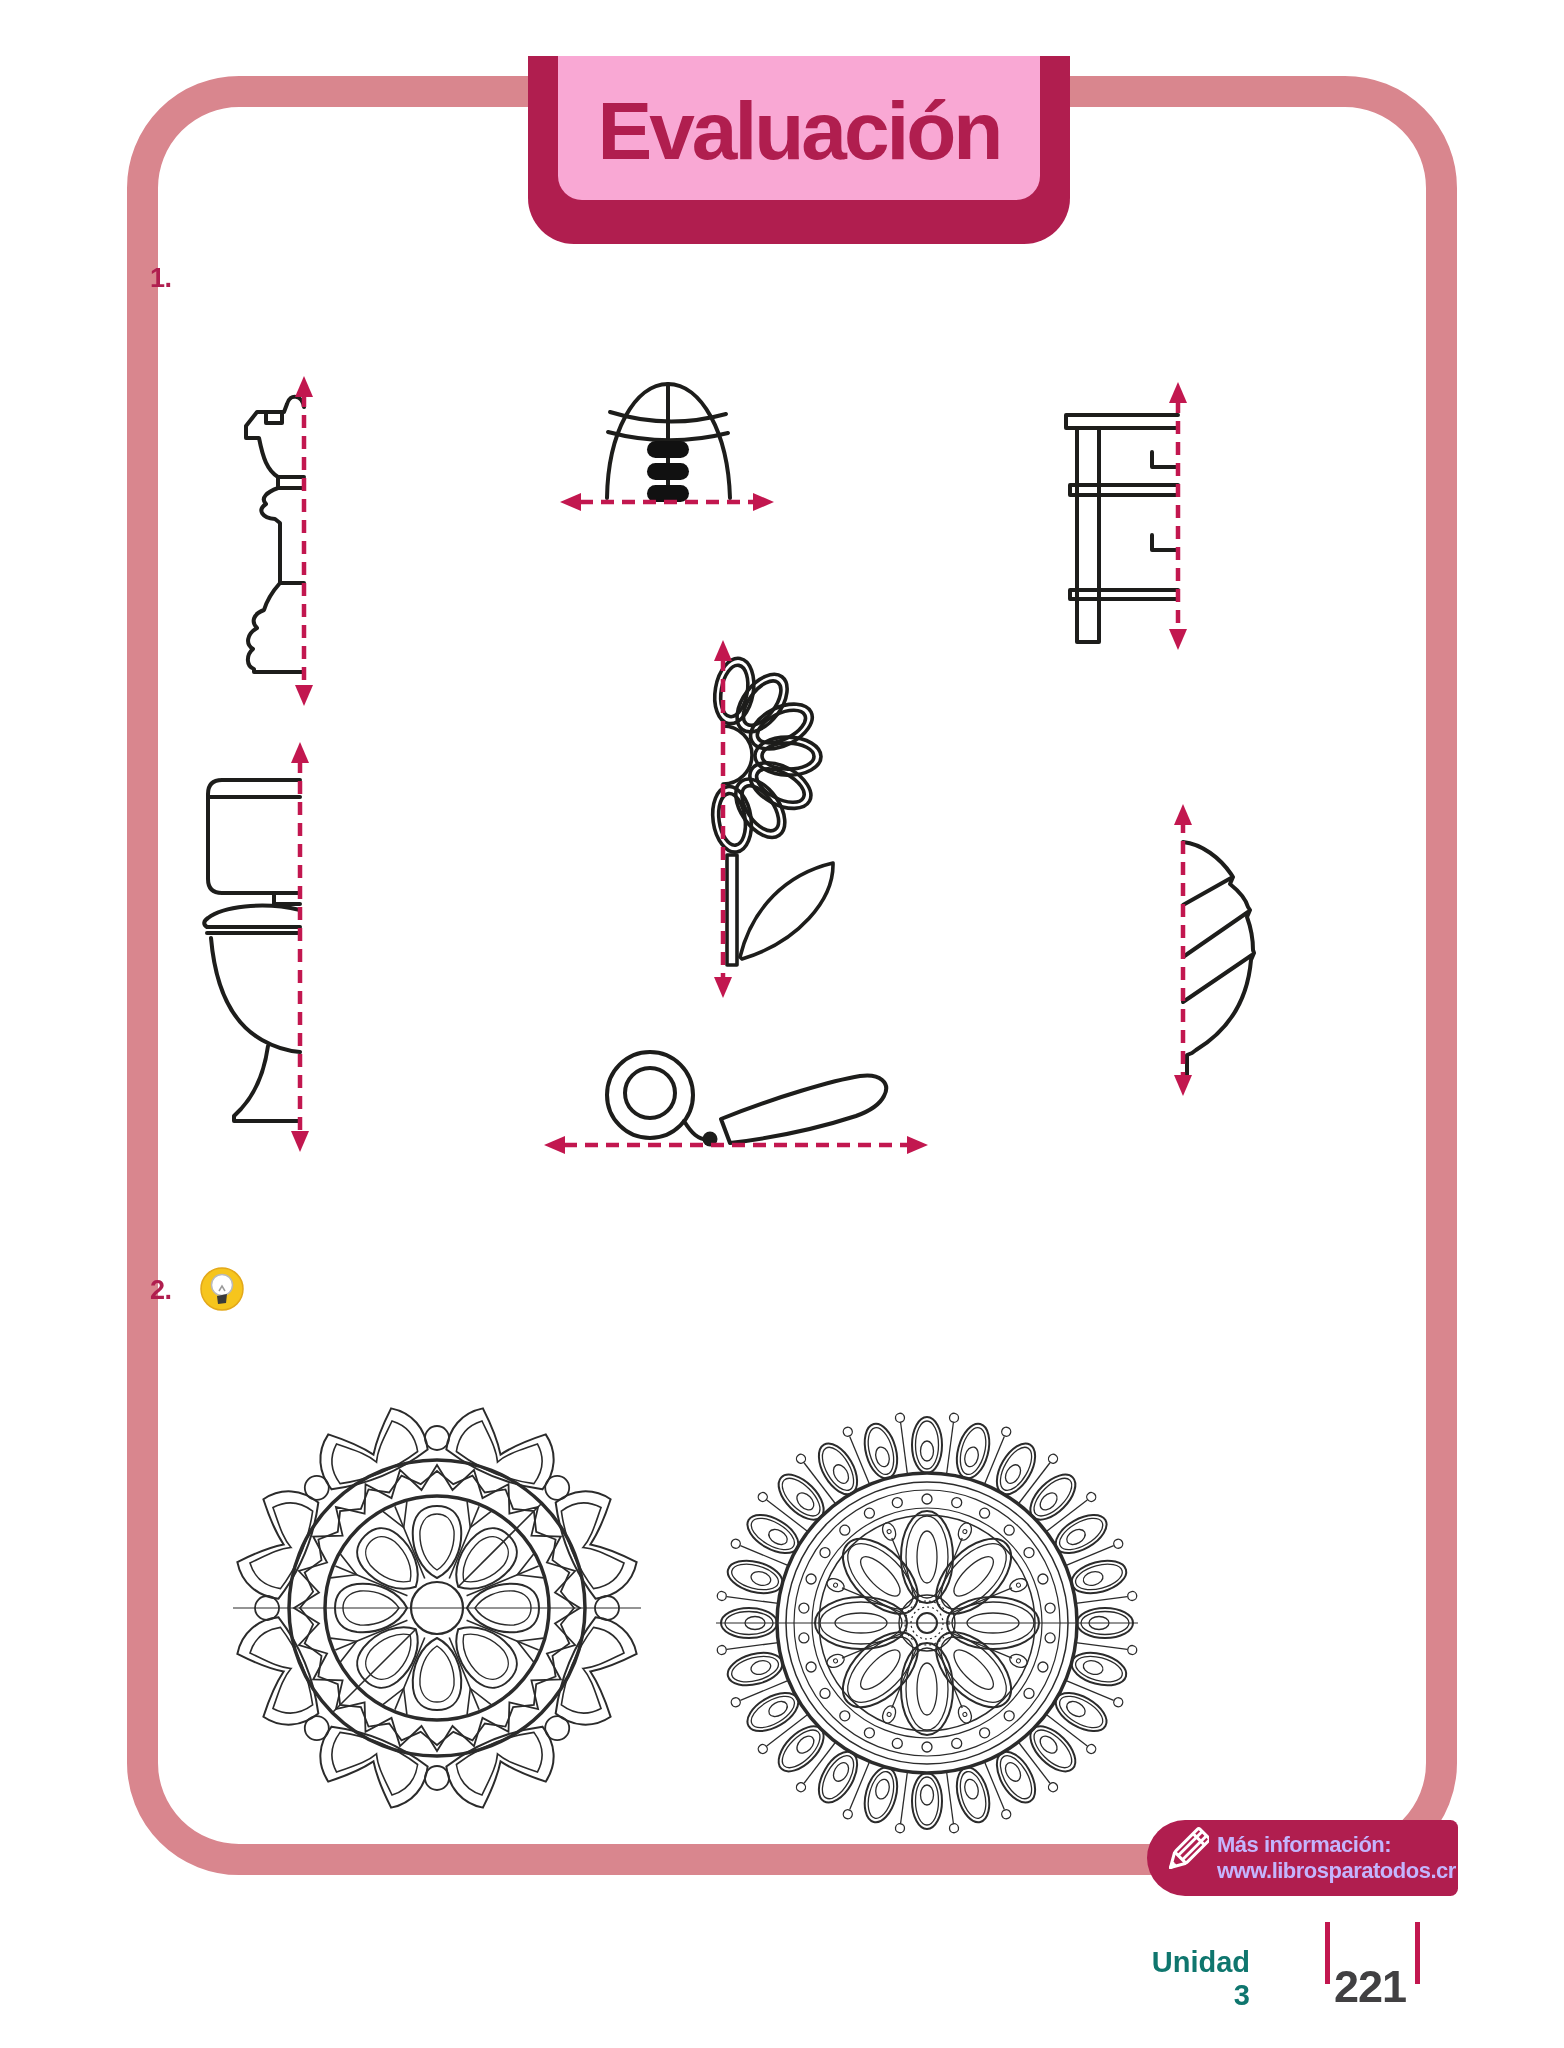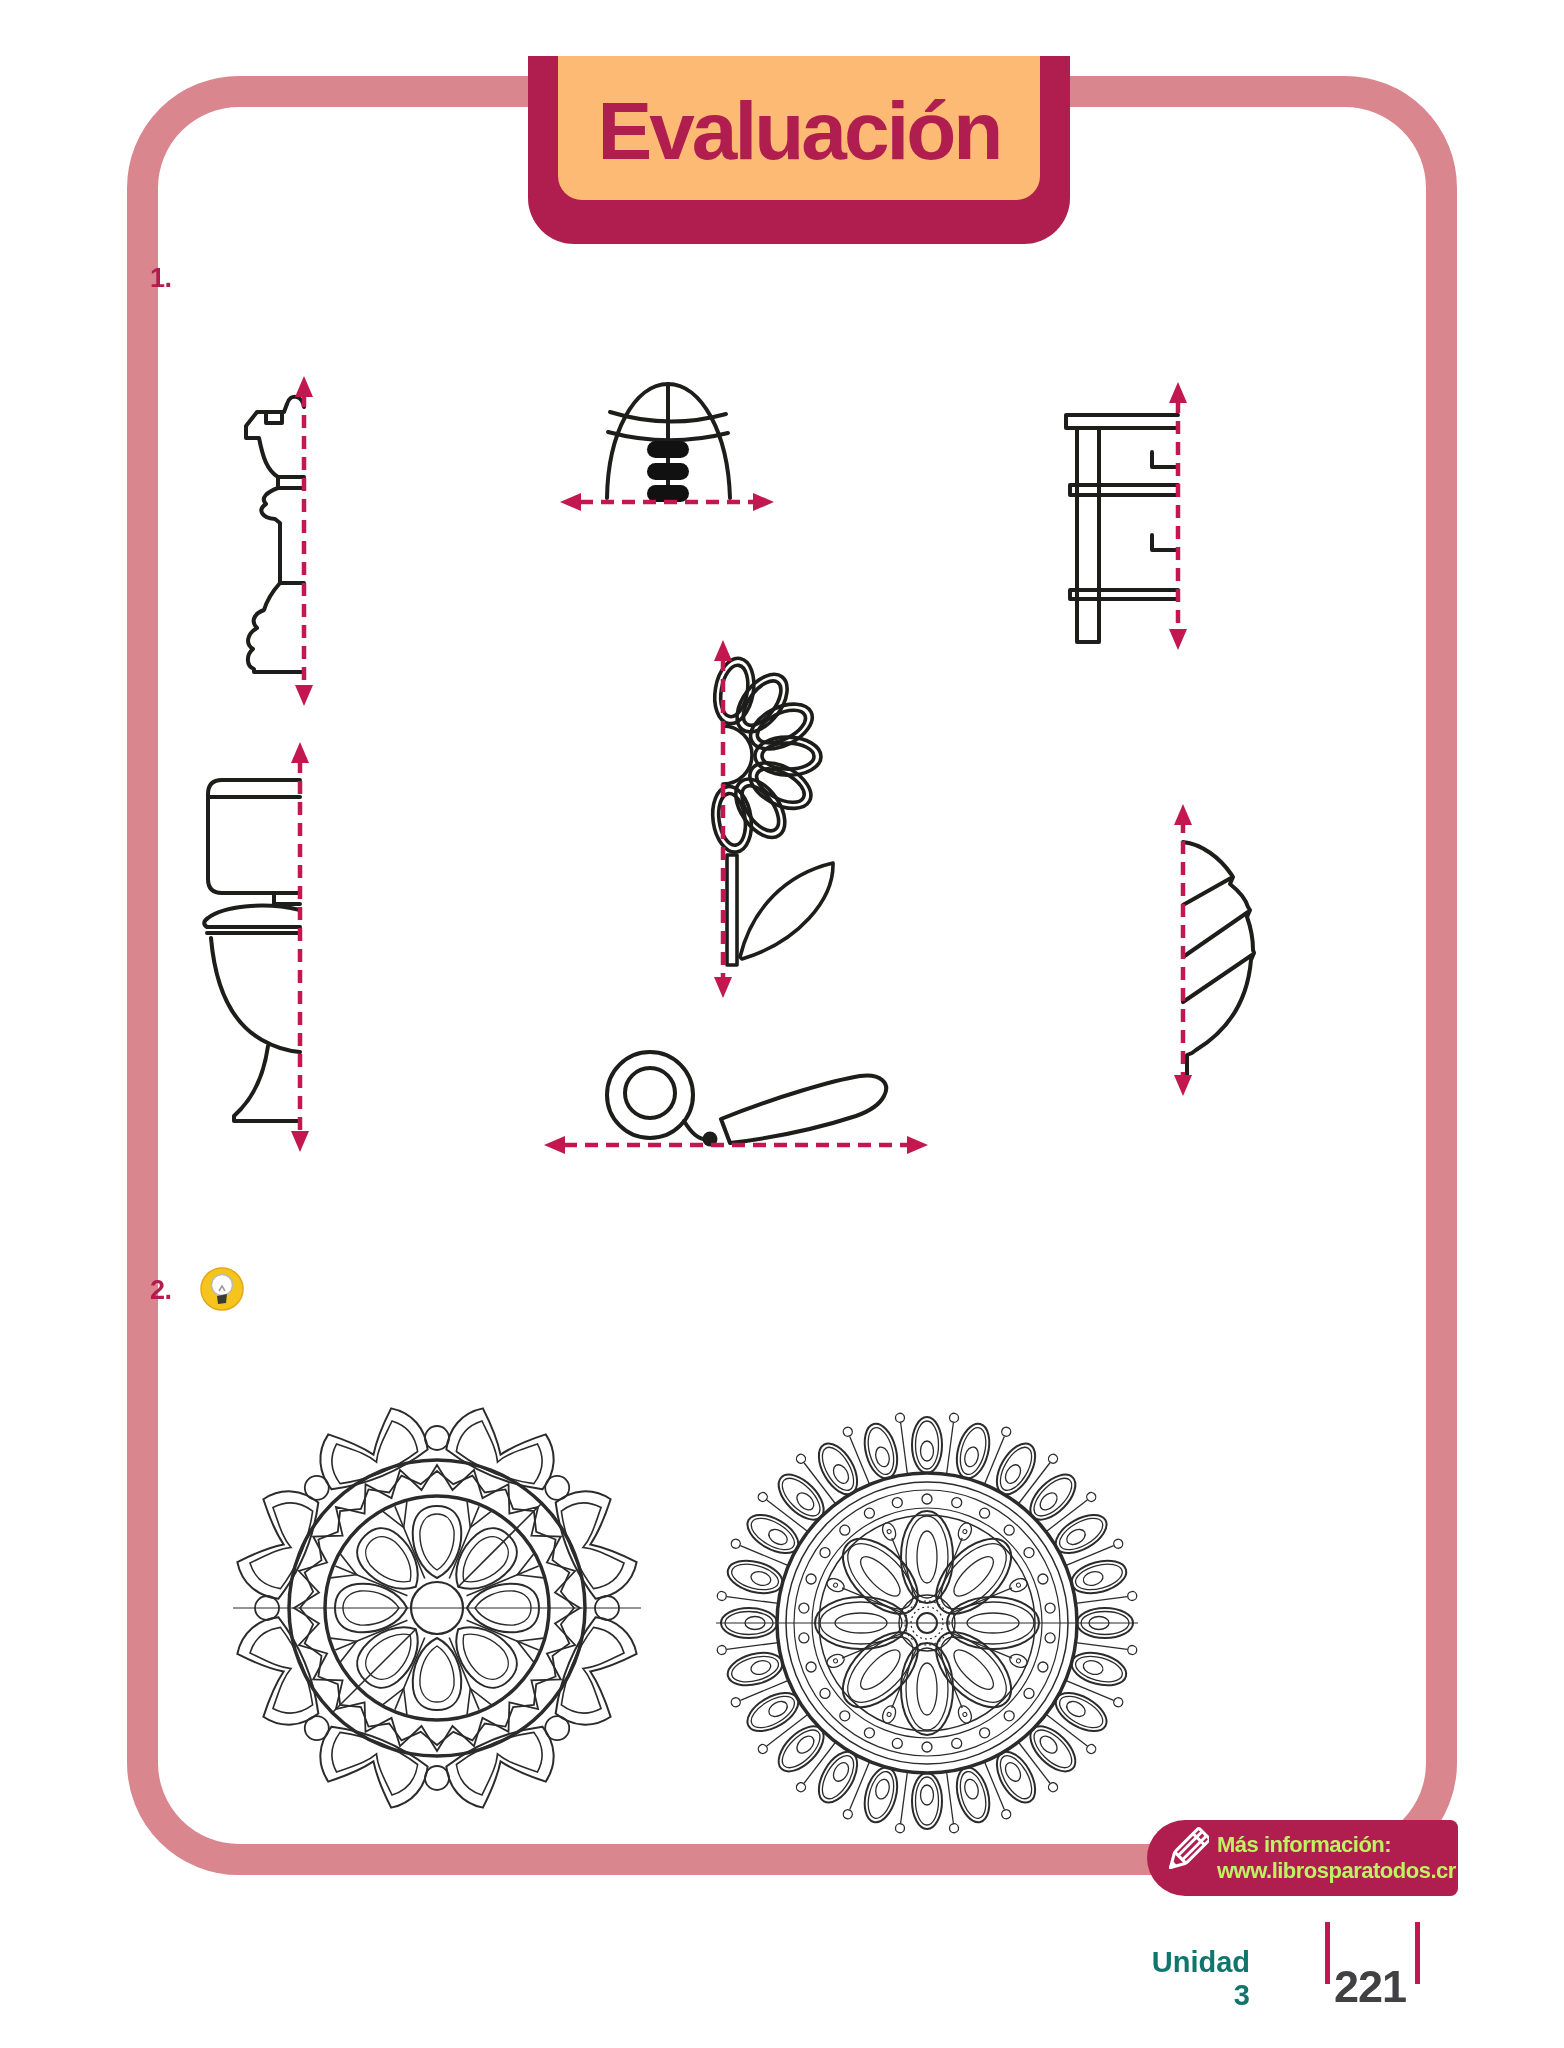--- a/index.html
+++ b/index.html
@@ -2,40 +2,40 @@
 <html><head>
 <meta charset="utf-8">
 <style>
   html,body{margin:0;padding:0;background:#fff;}
   .page{position:relative;width:1564px;height:2048px;background:#fff;overflow:hidden;
         font-family:"Liberation Sans",sans-serif;color:#231f20;}
   .frame{position:absolute;left:127px;top:76px;width:1330px;height:1799px;
          box-sizing:border-box;border:31px solid #d9868e;border-radius:112px;z-index:1;}
   .banner{position:absolute;left:528px;top:56px;width:542px;height:188px;
           background:#b01e4f;border-radius:0 0 46px 46px;z-index:4;}
-  .banner-inner{position:absolute;left:30px;right:30px;top:0;bottom:44px;background:#fdba74;
+  .banner-inner{position:absolute;left:30px;right:30px;top:0;bottom:44px;background:#f9a8d4;
           border-radius:0 0 24px 24px;display:flex;align-items:center;justify-content:center;}
   .banner-title{font-size:82px;font-weight:700;letter-spacing:-3px;color:#b01e4f;
           padding-top:6px;}
   .item{position:absolute;display:flex;align-items:flex-start;z-index:2;
         font-size:27px;font-weight:700;letter-spacing:-0.6px;line-height:52px;}
   .item .num{width:40px;flex:none;color:#b01e4f;}
   .item .body{display:inline;}
   .bulb{display:inline-block;vertical-align:-12px;margin-left:10px;}
   .fig{position:absolute;z-index:2;}
   .fig svg{display:block;overflow:visible;}
   .ol{stroke:#1d1d1b;stroke-width:4;fill:none;stroke-linecap:round;stroke-linejoin:round;}
   .ax{stroke:#c2174f;stroke-width:4.5;fill:none;stroke-dasharray:13 8;}
   .ah{fill:#c2174f;stroke:none;}
   .mandala line,.mandala path,.mandala circle,.mandala ellipse,.mandala polygon{
         stroke:#2b2b2b;fill:none;}
   .badge{position:absolute;left:1147px;top:1820px;width:311px;height:76px;background:#b01e4f;
          border-radius:40px 8px 8px 40px;display:flex;align-items:center;gap:8px;
          padding-left:12px;box-sizing:border-box;z-index:4;}
-  .badge-text{color:#bef264;font-weight:700;font-size:22px;line-height:26px;letter-spacing:-0.5px;}
+  .badge-text{color:#c4b5fd;font-weight:700;font-size:22px;line-height:26px;letter-spacing:-0.5px;}
   .footer-unit{position:absolute;left:1140px;top:1946px;width:110px;text-align:right;
          font-size:29px;font-weight:700;color:#0f766e;z-index:2;}
   .pagebar{position:absolute;top:1922px;width:5px;height:62px;background:#c2174f;z-index:2;}
   .pagenum{position:absolute;left:1334px;top:1929px;width:78px;
          font-size:45px;font-weight:700;letter-spacing:-1px;color:#414042;z-index:2;margin-top:32px;}
 </style>
 </head>
 <body>
 
 <div class="page">

